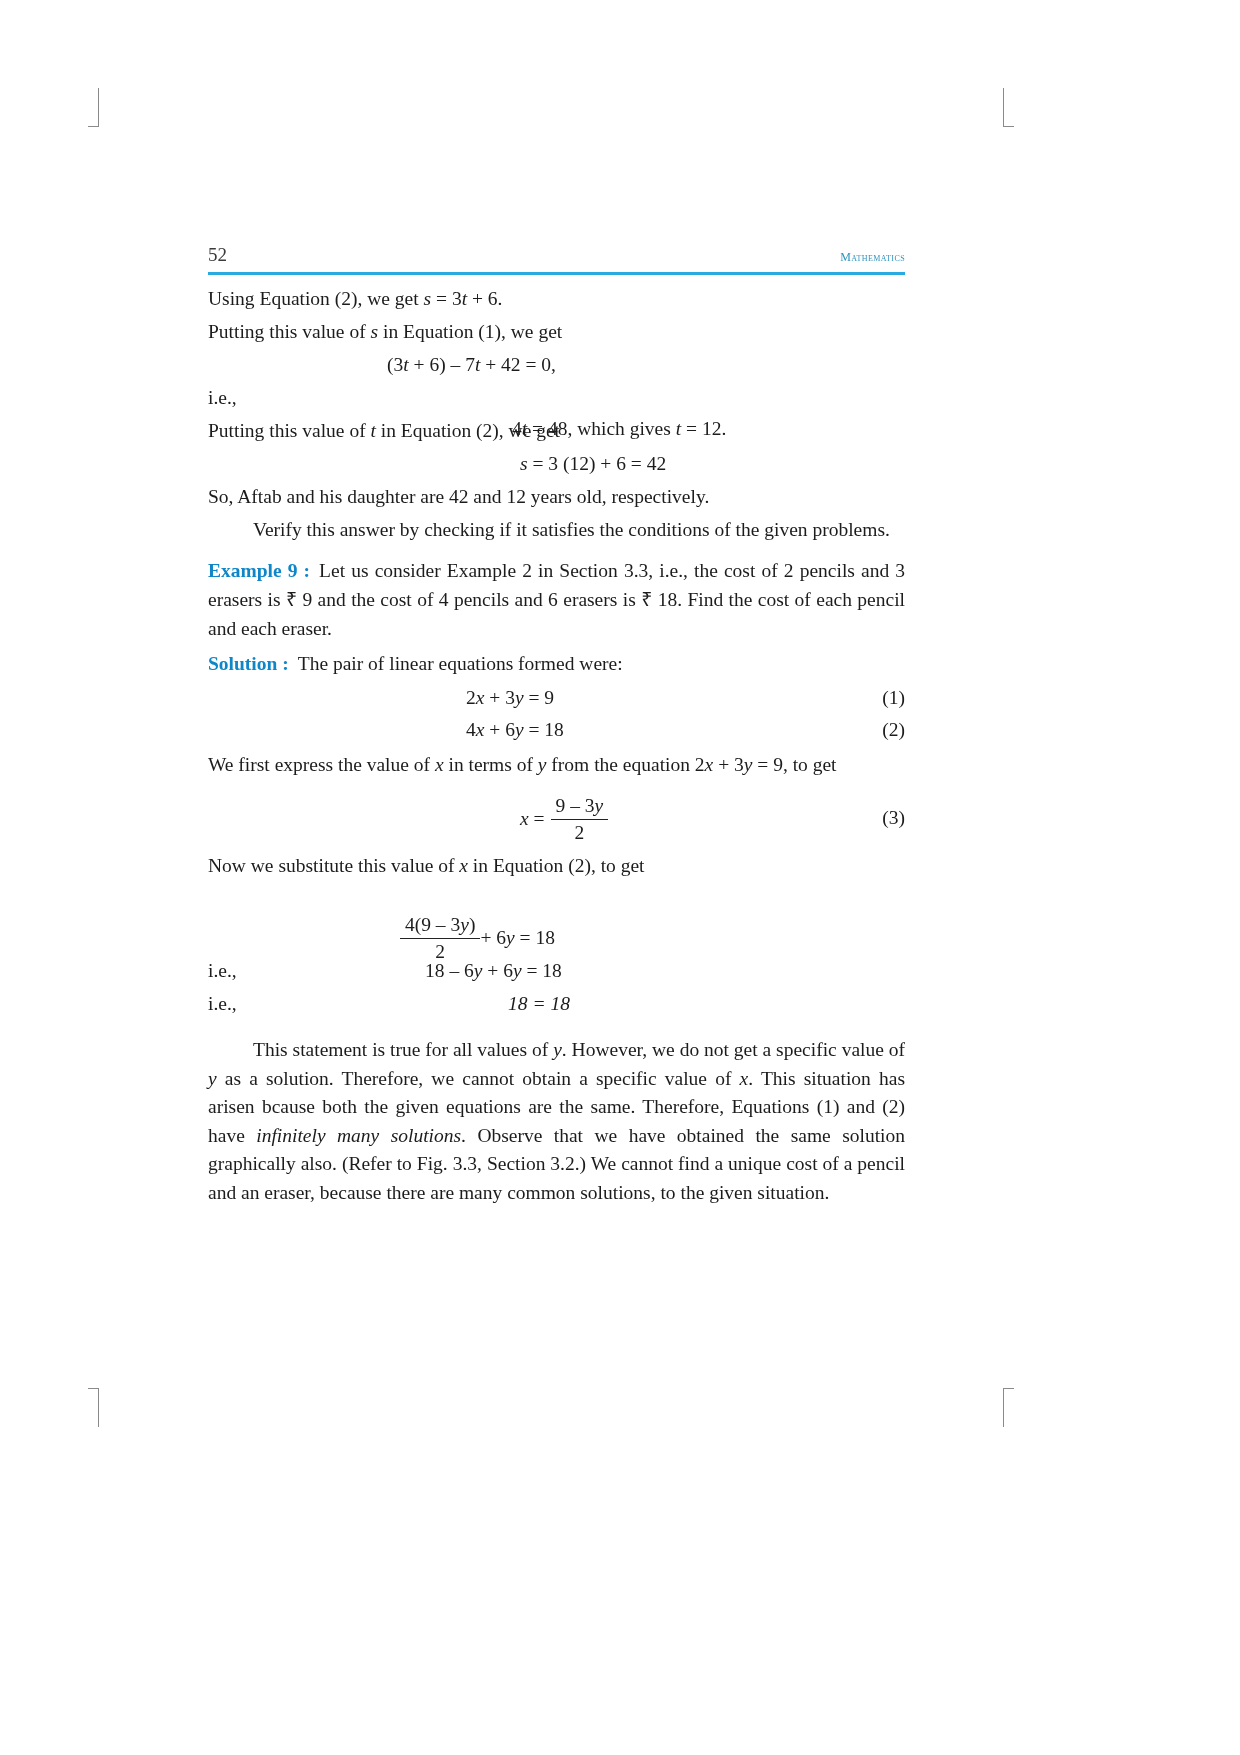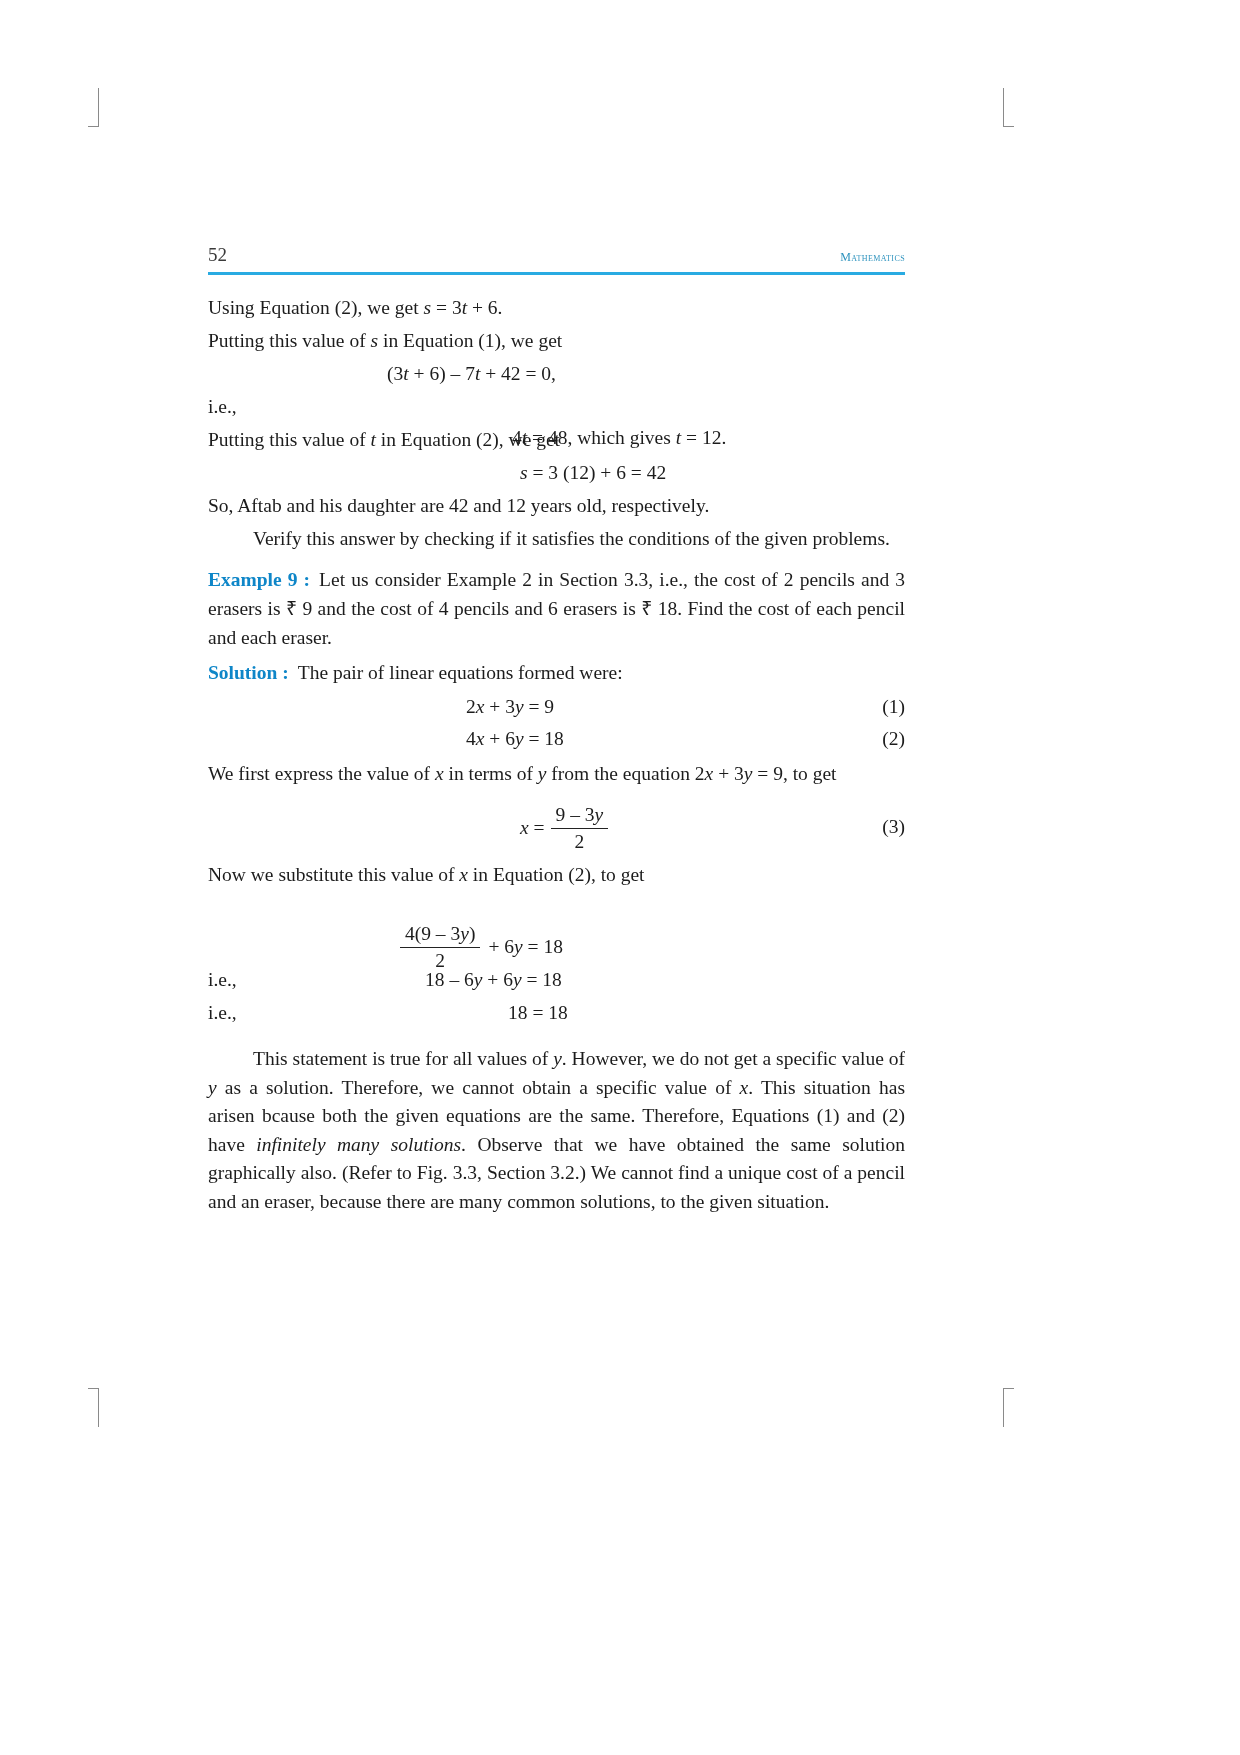--- a/index.html
+++ b/index.html
@@ -12,42 +12,42 @@
   .crop.tl{left:88px;top:88px;border-right:1px solid #8a8a8a;border-bottom:1px solid #8a8a8a;}
   .crop.tr{left:1003px;top:88px;border-left:1px solid #8a8a8a;border-bottom:1px solid #8a8a8a;}
   .crop.bl{left:88px;top:1388px;border-right:1px solid #8a8a8a;border-top:1px solid #8a8a8a;}
   .crop.br{left:1003px;top:1388px;border-left:1px solid #8a8a8a;border-top:1px solid #8a8a8a;}
   
   .page-header{position:absolute;left:208px;top:244px;width:697px;display:flex;justify-content:space-between;align-items:baseline;}
   .page-number{font-size:19px;color:#3a3a3a;}
   .running-head{font-variant:small-caps;font-size:12px;letter-spacing:.4px;color:var(--header_teal,#2E93BE);margin-left:12px;}
   .header-rule{position:absolute;left:208px;top:272px;width:697px;height:3px;background:var(--accent,#29ABE2);}
   
-  .content{position:absolute;left:208px;top:291px;width:697px;font-size:19.5px;}
+  .content{position:absolute;left:208px;top:282px;width:697px;font-size:19.5px;}
   .line{position:relative;line-height:33px;}
   .pad179{padding-left:179px;}
   .pad312{padding-left:312px;}
   .indent45{text-indent:45px;}
   .ie-eq{position:absolute;top:0;}
-  .L304{left:304px;margin-top:31px;} .L217{left:217px;} .L300{left:300px;}
+  .L304{left:304px;margin-top:31px;} .L217{left:217px;} .L300{left:300px;font-style:italic;}
   .it{font-style:italic;}
   .para{margin:0;text-align:justify;line-height:29px;}
   .mt10{margin-top:10px;} .mt6{margin-top:6px;} .mt2{margin-top:4px;}
   .eg-label{font-weight:bold;color:var(--label_blue,#0E86C8);margin-right:9px;}
   .eqrow{position:relative;line-height:32px;}
   .eqrow .eq{padding-left:258px;display:inline-block;}
   .eqnum{position:absolute;right:0;top:0;}
   .frac{display:inline-block;vertical-align:middle;text-align:center;line-height:1.3;}
   .frac .fr-num{display:block;padding:0 5px;}
   .frac .fr-den{display:block;border-top:1.4px solid #222;padding:0 5px;}
   .eq3row{position:relative;height:64px;display:flex;align-items:center;margin-top:8px;}
   .eq3row .inner{padding-left:312px;display:flex;align-items:center;gap:6px;}
   .eq3row .eqnum{top:20px;}
   .disprow{height:64px;display:flex;align-items:center;margin-top:10px;}
-  .disprow .inner{padding-left:192px;display:flex;align-items:center;gap:8px;margin-top:32px;}
+  .disprow .inner{padding-left:192px;display:flex;align-items:center;gap:0;margin-top:32px;}
   .final-para{margin:16px 0 0 0;line-height:28.5px;text-align:justify;text-indent:45px;}
   .ex10{margin-top:10px;}
 </style>
 </head>
 <body>
 
 <div class="page">
 
   <div class="crop tl"></div>
   <div class="crop tr"></div>

